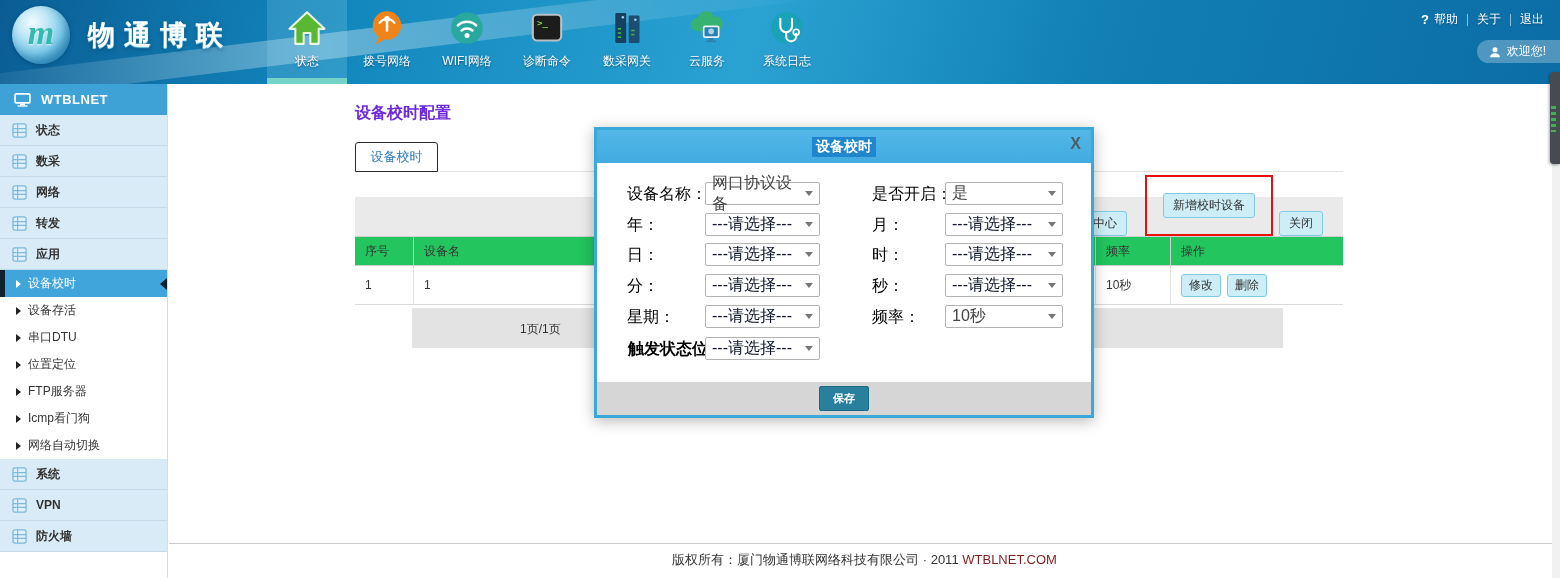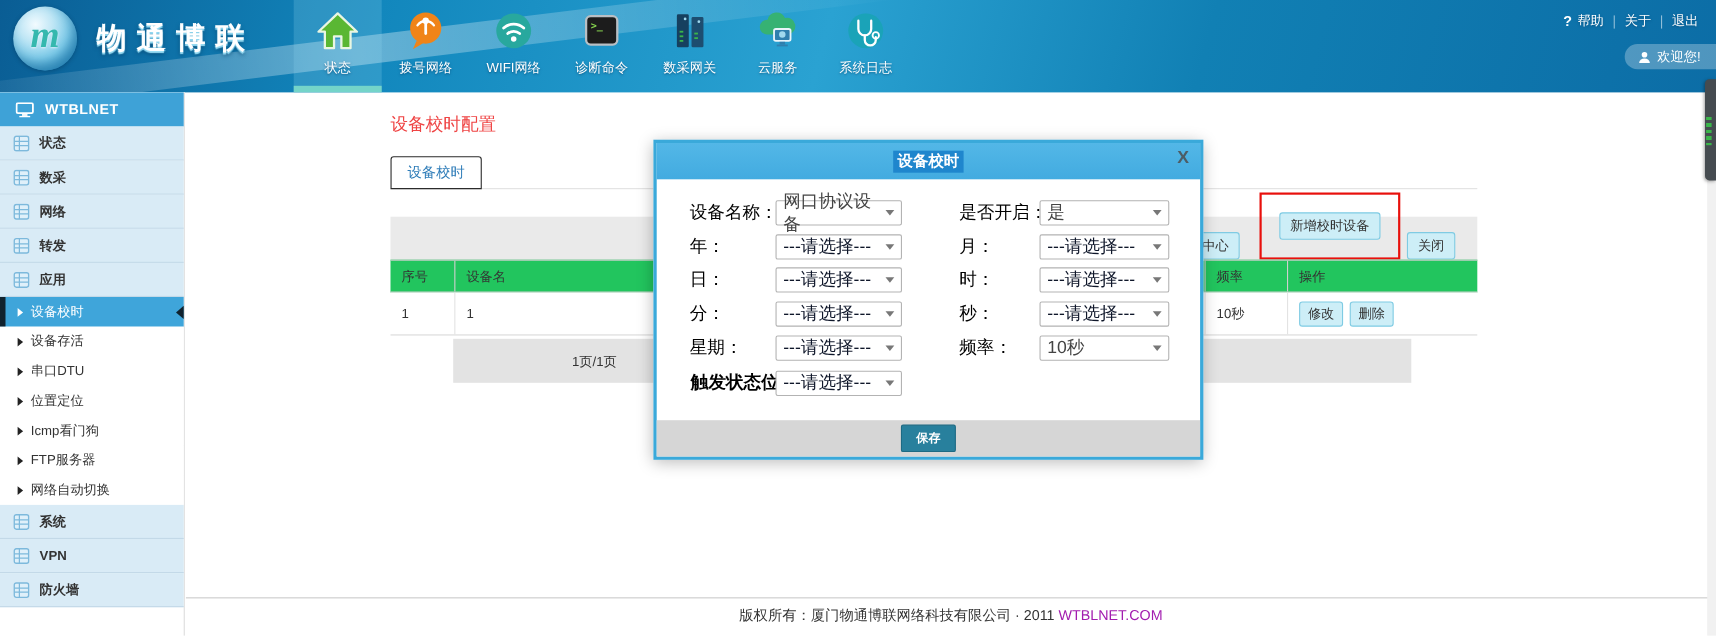--- a/index.html
+++ b/index.html
@@ -51,21 +51,21 @@
   .side-item { display:flex; align-items:center; cursor:pointer; font-size:12px; color:#333; position:relative; }
   .side-item.cat { height:31px; background:#d9ebf6; border-bottom:1px solid #c3d9e8; font-weight:bold; padding-left:12px; gap:9px; }
   .side-item.sub { height:27px; background:#fff; padding-left:16px; gap:7px; }
   .side-item.sub .tri { width:0; height:0; border-top:4px solid transparent; border-bottom:4px solid transparent; border-left:5px solid #222; }
   .side-item.sub.active { background:#3fa5da; color:#fff; border-left:5px solid #10222e; padding-left:11px; }
   .side-item.sub.active .tri { border-left-color:#fff; }
   .side-item.sub.active .notch { position:absolute; right:0; top:50%; transform:translateY(-50%);
     width:0; height:0; border-top:6px solid transparent; border-bottom:6px solid transparent; border-right:7px solid #10222e; }
 
   
-  .page-title { position:absolute; left:355px; top:103px; font-size:16px; font-weight:normal; color:#ef4444; }
+  .page-title { position:absolute; left:355px; top:103px; font-size:16px; font-weight:bold; color:#6d28d9; }
   .tab { position:absolute; left:355px; top:142px; width:83px; height:30px; background:#fff;
     border:1.5px solid #2b2b2b; border-radius:3px 3px 0 0; color:#2e7cb8; font-size:13px;
     display:flex; align-items:center; justify-content:center; cursor:pointer; z-index:2; }
   .tab-baseline { position:absolute; left:355px; top:171px; width:988px; height:1px; background:#e2e2e2; }
 
   .toolbar { position:absolute; left:355px; top:197px; width:988px; height:39px; background:#eaeaea;
     display:flex; align-items:flex-end; justify-content:flex-end; padding-right:20px; }
   .btn-lite { background:#cdeef7; border:1px solid #7fcbe3; border-radius:3px; color:#333;
     font-size:12px; padding:3px 9px; cursor:pointer; font-family:inherit; }
   .toolbar .btn-lite { margin-left:6px; }
@@ -98,21 +98,21 @@
   .sel .chev { width:0; height:0; border-left:4px solid transparent; border-right:4px solid transparent; border-top:5px solid #777; }
   .sel.ph { color:#0f172a; }
   .modal-footer { position:absolute; left:0; bottom:0; width:100%; height:33px; background:#d6d6d6;
     display:flex; align-items:center; justify-content:center; }
   .save-btn { background:#28809d; border:1px solid #1d6a84; color:#fff; font-size:11px; font-weight:bold;
     padding:4px 13px; border-radius:2px; cursor:pointer; font-family:inherit; }
 
   
   .divider { position:absolute; left:169px; top:543px; width:1391px; border-top:1px solid #cbcbcb; }
   .copyright { position:absolute; left:169px; top:551px; width:1391px; text-align:center; font-size:13px; color:#333; }
-  .copyright a { color:#a21caf; text-decoration:none; cursor:pointer; }
+  .copyright a { color:#7f1d1d; text-decoration:none; cursor:pointer; }
 </style>
 </head>
 <body>
 
 <div class="topbar">
   <div class="logo-wrap">
     <div class="globe">
         <span>m</span>
       </div>
     <div class="brand-text">物通博联</div>
@@ -280,25 +280,25 @@
   <div class="side-item sub">
     <span class="tri"></span>
     <span>串口DTU</span>
   </div>
   <div class="side-item sub">
     <span class="tri"></span>
     <span>位置定位</span>
   </div>
   <div class="side-item sub">
     <span class="tri"></span>
+    <span>FTP服务器</span>
+  </div>
+  <div class="side-item sub">
+    <span class="tri"></span>
     <span>Icmp看门狗</span>
-  </div>
-  <div class="side-item sub">
-    <span class="tri"></span>
-    <span>FTP服务器</span>
   </div>
   <div class="side-item sub">
     <span class="tri"></span>
     <span>网络自动切换</span>
   </div>
 
   <div class="side-item cat">
     <svg width="15" height="15" viewBox="0 0 16 16">
         <rect x="1" y="1" width="14" height="14" rx="2" fill="#dff0fa" stroke="#7db9dc" stroke-width="1.4"></rect>
         <path d="M1 6 h14 M1 10 h14 M6 1 v14" stroke="#7db9dc" stroke-width="1.2"></path>

